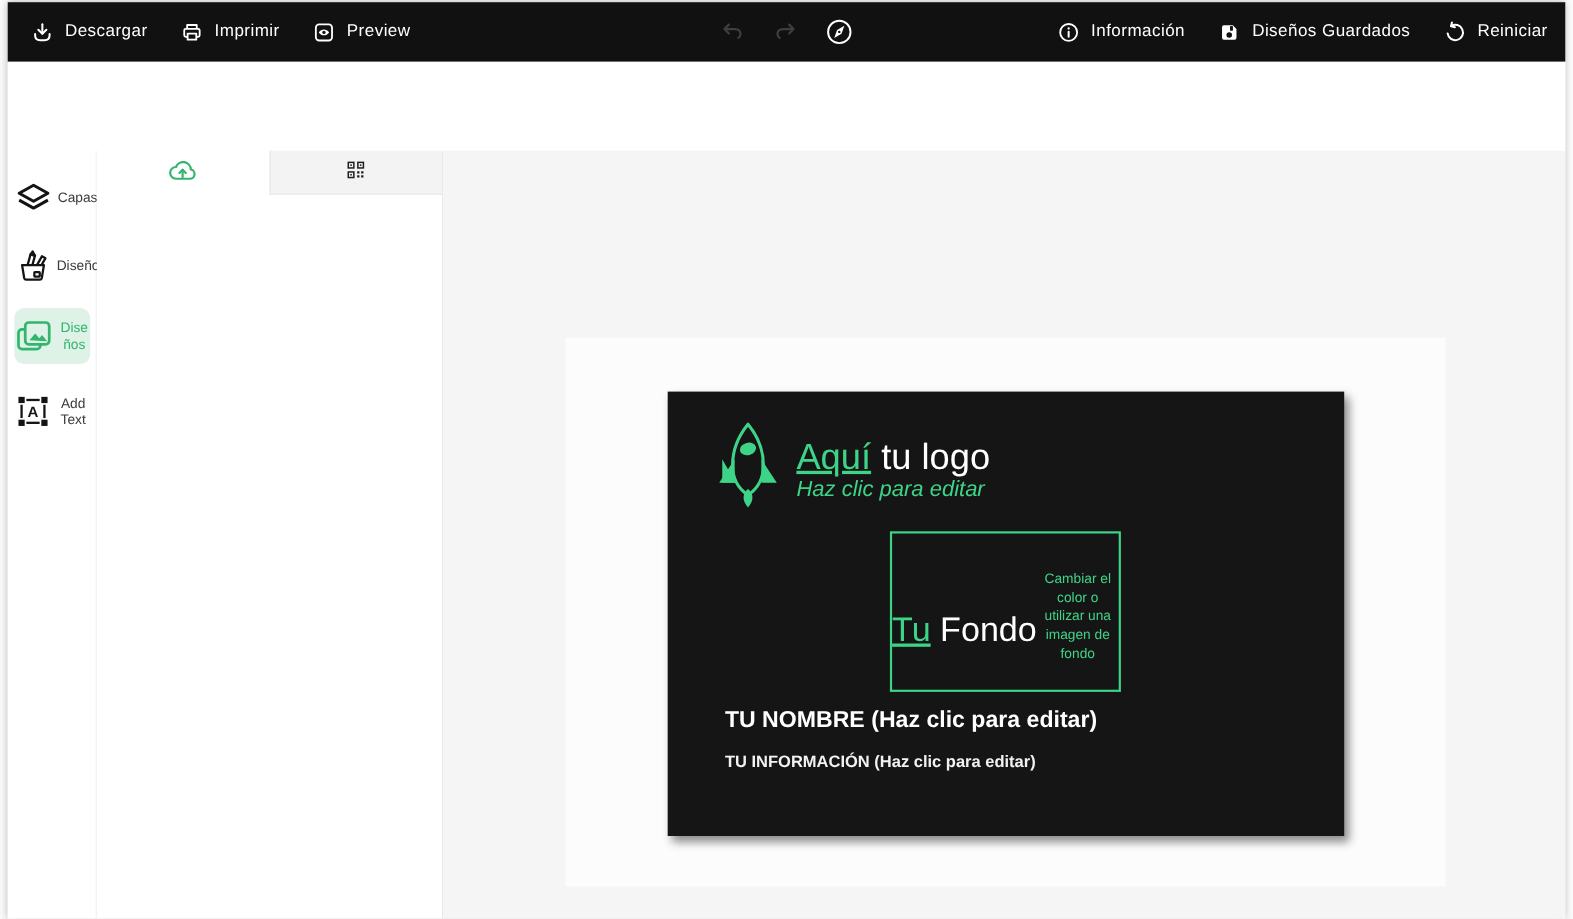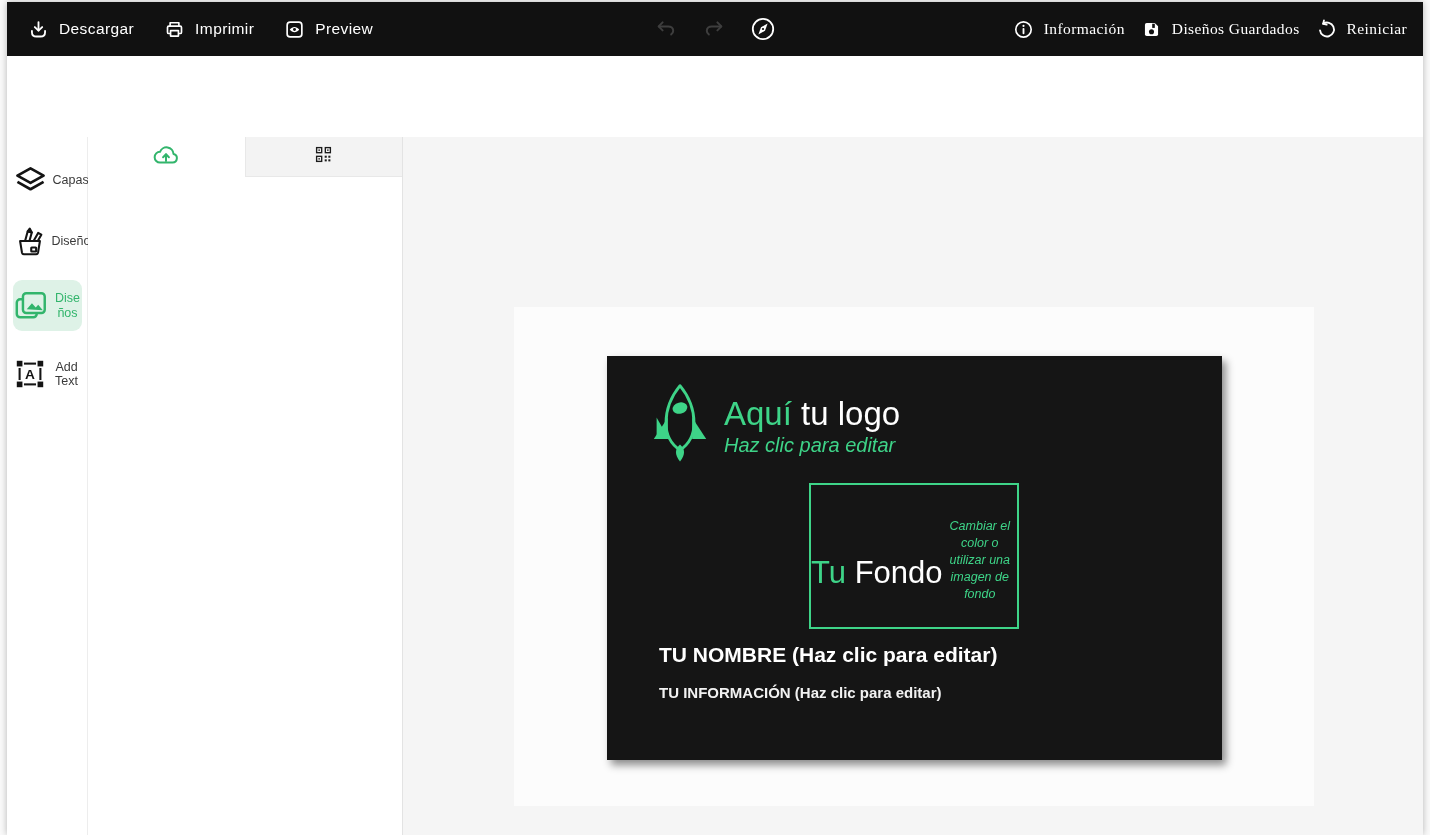--- a/index.html
+++ b/index.html
@@ -17,21 +17,21 @@
     box-shadow:0 0 7px rgba(0,0,0,.28);display:flex;flex-direction:column;}
 
   
   .toolbar{height:54px;background:var(--toolbar-bg);display:flex;align-items:center;
     padding:0 16px 0 21px;position:relative;flex:none;color:#fff;}
   .tb-btn{display:flex;align-items:center;gap:10px;font-size:15.5px;letter-spacing:.4px;
     cursor:pointer;background:none;border:none;color:#fff;font-family:inherit;}
   .tb-left{display:flex;align-items:center;gap:30px;}
   .tb-center{position:absolute;left:50%;transform:translateX(-50%);display:flex;
     align-items:center;gap:24px;}
-  .tb-right{margin-left:auto;display:flex;align-items:center;gap:16px;font-family:Liberation Serif, serif;}
+  .tb-right{margin-left:auto;display:flex;align-items:center;gap:30px;}
   .icon-btn{background:none;border:none;cursor:pointer;display:flex;align-items:center;}
   .tb-btn svg,.icon-btn svg{display:block;}
 
   
   .gap-row{height:81px;background:#fff;flex:none;}
   .content{flex:1;display:flex;min-height:0;}
 
   
   .sidebar{width:81px;flex:none;background:#fff;border-right:1px solid #ededed;
     display:flex;flex-direction:column;align-items:center;}
@@ -60,26 +60,26 @@
 
   
   .canvas{flex:1;background:var(--canvas-bg);position:relative;overflow:hidden;}
   .artboard{position:absolute;left:111px;top:170px;width:800px;height:499px;
     background:#fcfcfc;}
   .card{position:absolute;left:93px;top:49px;width:615px;height:404px;
     background:var(--card-bg);box-shadow:4px 5px 8px rgba(0,0,0,.45);cursor:pointer;}
   .logo-group{position:absolute;left:44px;top:26px;display:flex;align-items:center;gap:15px;}
   .logo-title{font-size:33px;color:#fff;line-height:1.15;white-space:pre;}
   .logo-sub{font-size:20px;font-style:italic;color:var(--card-accent-green);margin-top:1px;}
-  .accent{color:var(--card-accent-green);}
+  .accent{color:var(--card-accent-green);text-decoration:underline;}
   .bg-box{position:absolute;left:202px;top:127px;width:210px;height:146px;
     border:2px solid var(--card-accent-green);display:flex;flex-direction:row;
     align-items:center;cursor:pointer;}
   .bg-title{margin-top:34px;font-size:31px;color:#fff;white-space:pre;}
-  .bg-caption{margin-top:9px;font-size:12.5px;line-height:1.35;font-style:italic;
+  .bg-caption{margin-top:9px;font-size:12.5px;line-height:1.35;
     color:var(--card-accent-green);text-align:center;}
   .name-line{position:absolute;left:52px;top:287px;font-size:21px;font-weight:bold;
     color:#fff;cursor:pointer;}
   .info-line{position:absolute;left:52px;top:328px;font-size:15px;font-weight:bold;
     color:#f2f2f2;cursor:pointer;}
 </style>
 </head>
 <body>
 
 <div class="app">

